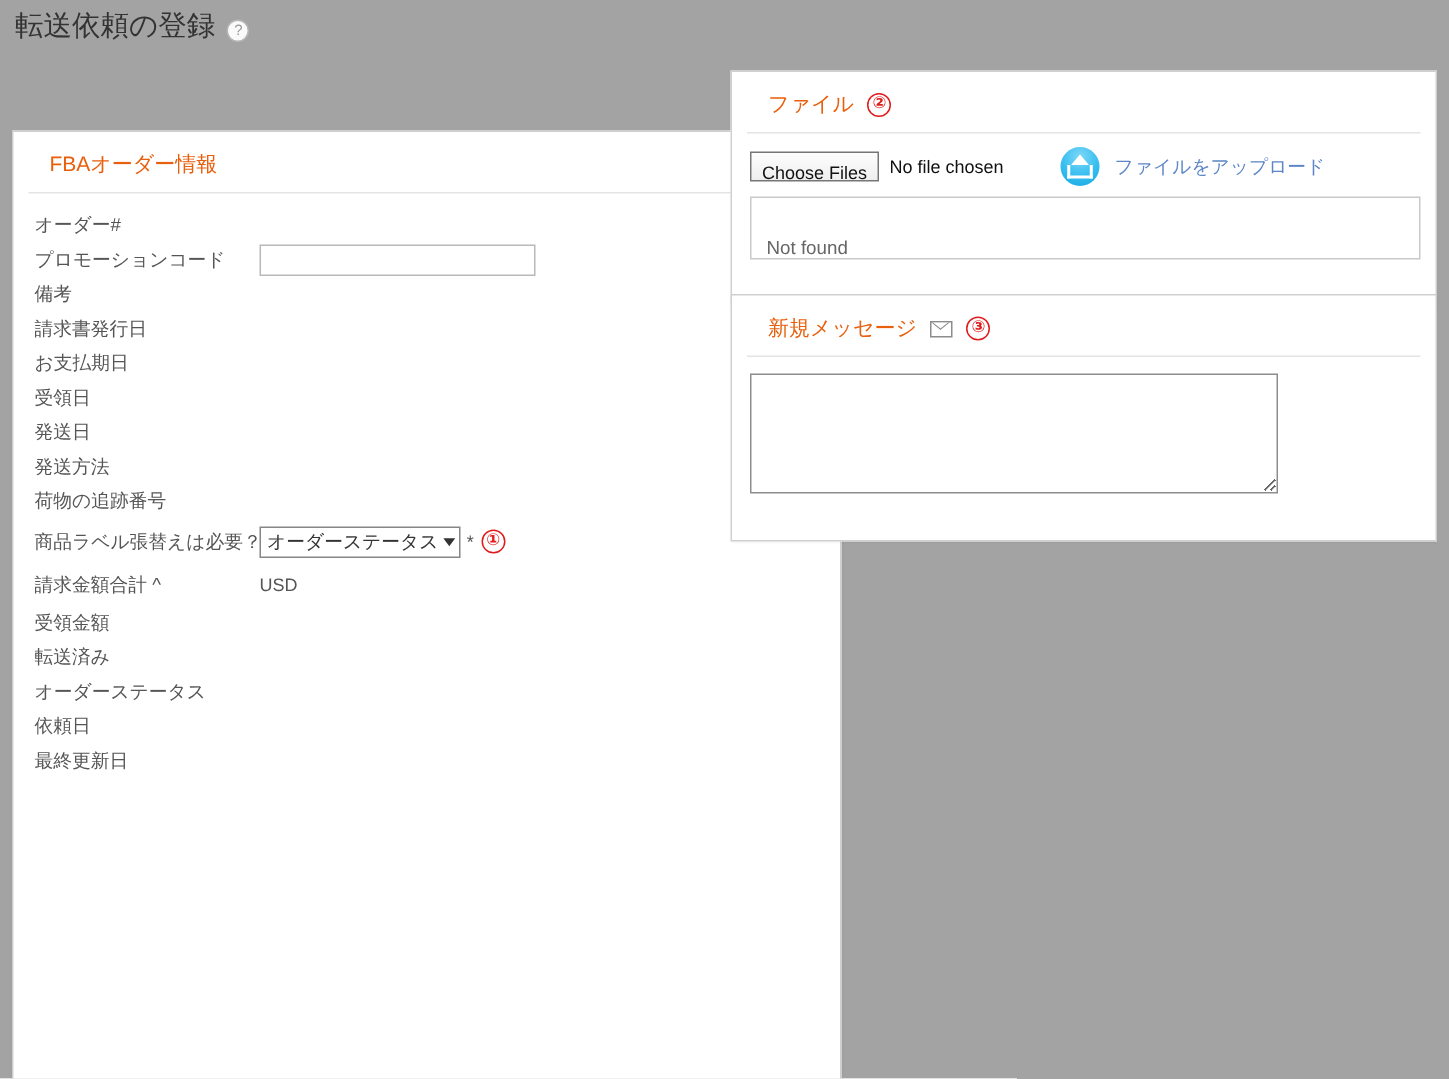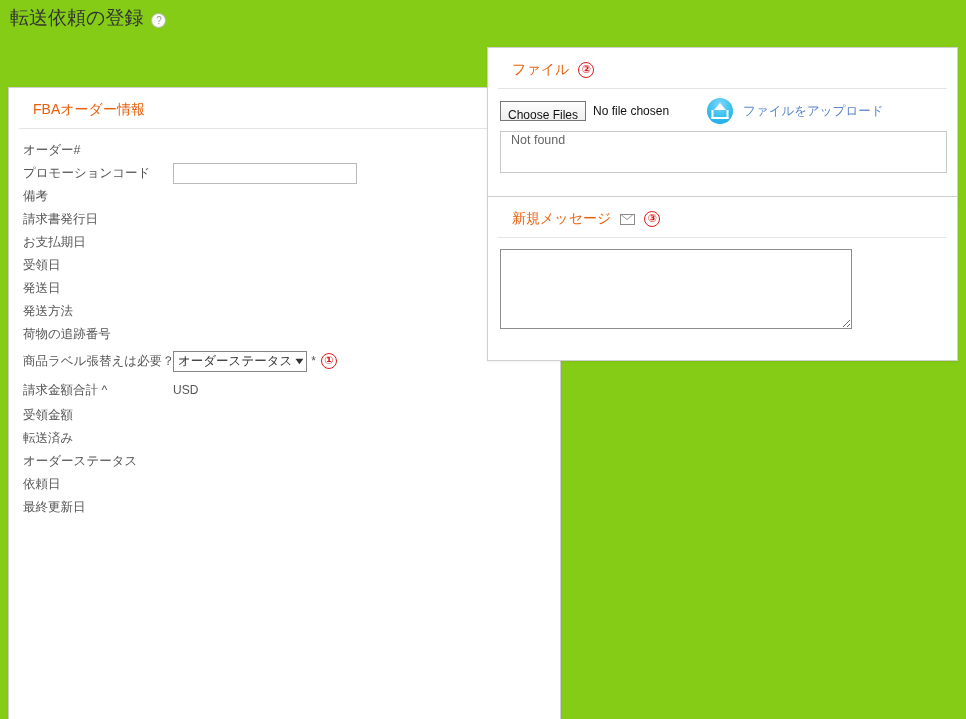--- a/index.html
+++ b/index.html
@@ -12,21 +12,21 @@
     background: #f4f4f4;
     font-family: "Liberation Sans", "DejaVu Sans", sans-serif;
     color: #444;
     overflow: hidden;
   }
 
   #page {
     position: relative;
     width: 966px;
     height: 719px;
-    background: #84cc16;
+    background: #a3a3a3;
   }
 
   
   .page-title-bar {
     position: absolute;
     left: 10px;
     top: 5px;
     display: flex;
     align-items: center;
     gap: 8px;
@@ -245,21 +245,21 @@
     margin-left: 10px;
     cursor: pointer;
     white-space: nowrap;
   }
   .file-list {
     border: 1px solid #c9c9c9;
     height: 42px;
     background: #fff;
     font-size: 12.5px;
     color: #666;
-    padding: 1px 0 0 10px;
+    padding: 26px 0 0 10px;
   }
 
   #panel-message {
     left: 487px;
     top: 196px;
     width: 471px;
     height: 165px;
   }
   .msg-body { padding: 11px 10px 0 12px; }
   .msg-textarea {

